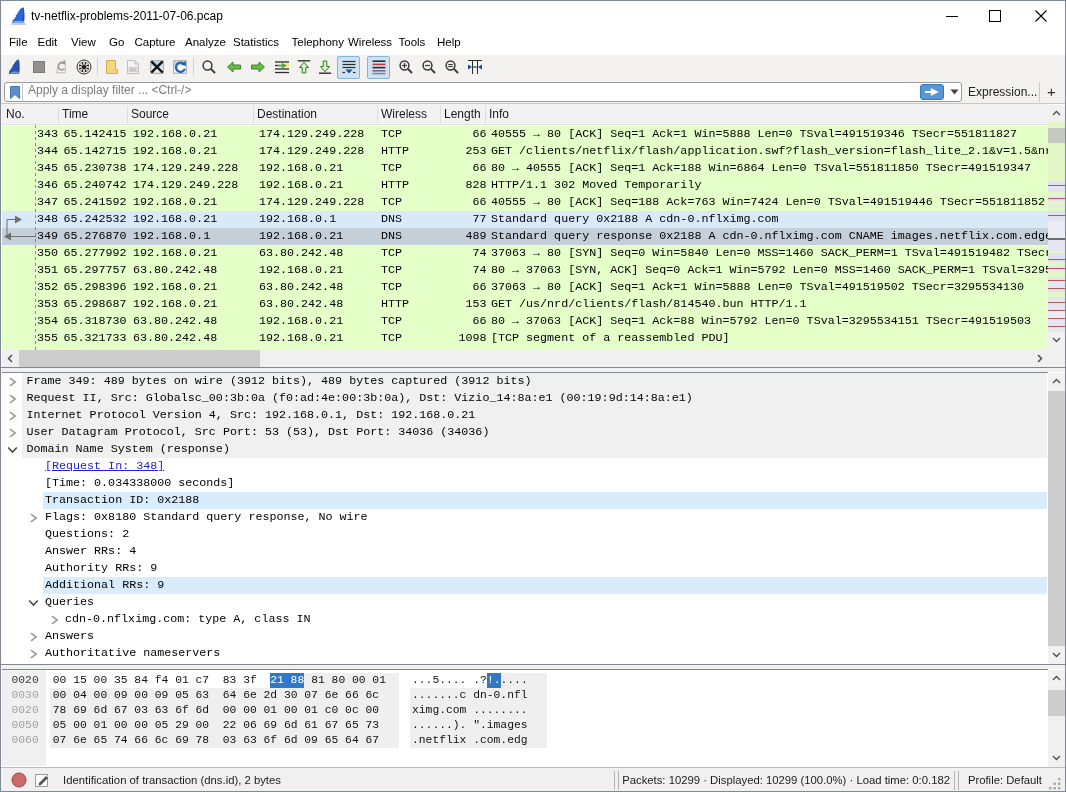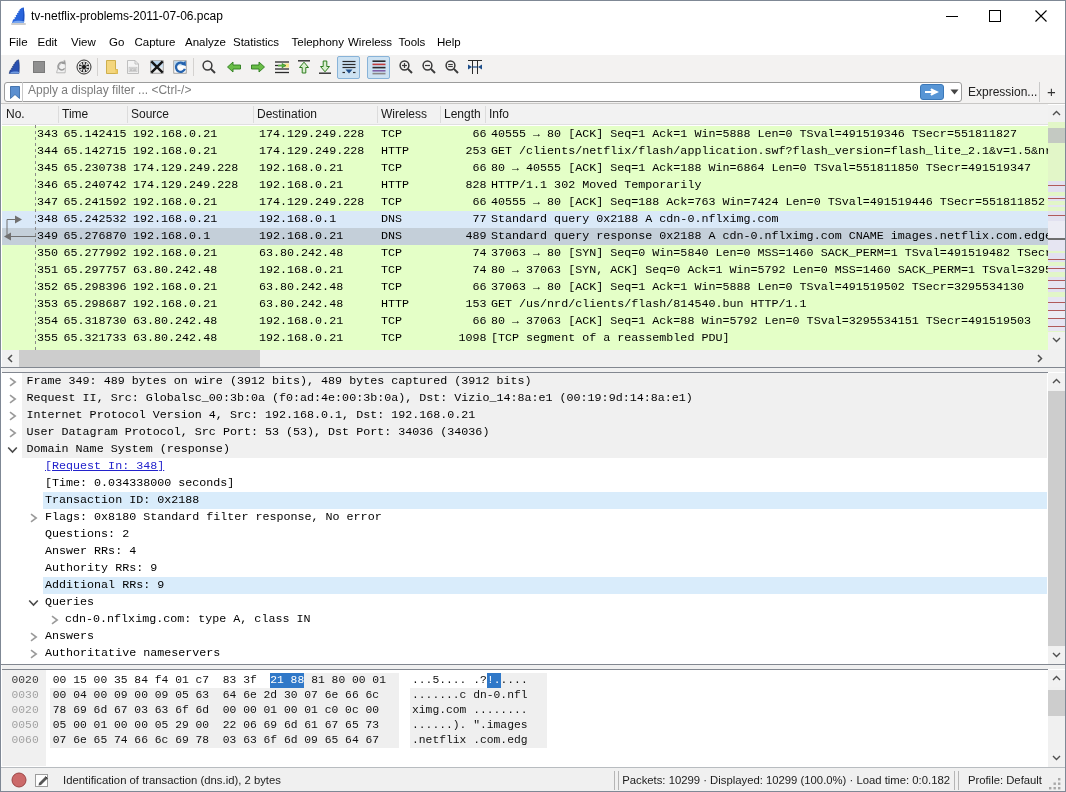--- a/index.html
+++ b/index.html
@@ -323,21 +323,21 @@
         <path d="M2 1.2 L7.2 5 L2 8.8" fill="none" stroke="#9a9a9a" stroke-width="1.6"></path>
       </svg><span class="dt" style="left:25.5px">User Datagram Protocol, Src Port: 53 (53), Dst Port: 34036 (34036)</span></div>
 <div class="drow gr" style="top:440px"><span class="cover"></span><svg class="chev" style="left:6px" width="11" height="10" viewBox="0 0 11 10">
         <path d="M1.2 2.5 L5.5 7 L9.8 2.5" fill="none" stroke="#4a4a4a" stroke-width="1.6"></path>
       </svg><span class="dt" style="left:25.5px">Domain Name System (response)</span></div>
 <div class="drow " style="top:457px"><span class="dt" style="left:44px"><span class="lnk">[Request In: 348]</span></span></div>
 <div class="drow " style="top:474px"><span class="dt" style="left:44px">[Time: 0.034338000 seconds]</span></div>
 <div class="drow hl" style="top:491px"><span class="hlbg"></span><span class="dt" style="left:44px">Transaction ID: 0x2188</span></div>
 <div class="drow " style="top:508px"><svg class="chev" style="left:27.5px" width="9" height="10" viewBox="0 0 9 10">
         <path d="M2 1.2 L7.2 5 L2 8.8" fill="none" stroke="#9a9a9a" stroke-width="1.6"></path>
-      </svg><span class="dt" style="left:44px">Flags: 0x8180 Standard filter response, No error</span></div>
+      </svg><span class="dt" style="left:44px">Flags: 0x8180 Standard query response, No wire</span></div>
 <div class="drow " style="top:525px"><span class="dt" style="left:44px">Questions: 2</span></div>
 <div class="drow " style="top:542px"><span class="dt" style="left:44px">Answer RRs: 4</span></div>
 <div class="drow " style="top:559px"><span class="dt" style="left:44px">Authority RRs: 9</span></div>
 <div class="drow hl" style="top:576px"><span class="hlbg"></span><span class="dt" style="left:44px">Additional RRs: 9</span></div>
 <div class="drow " style="top:593px"><svg class="chev" style="left:26.5px" width="11" height="10" viewBox="0 0 11 10">
         <path d="M1.2 2.5 L5.5 7 L9.8 2.5" fill="none" stroke="#4a4a4a" stroke-width="1.6"></path>
       </svg><span class="dt" style="left:44px">Queries</span></div>
 <div class="drow " style="top:610px"><svg class="chev" style="left:48.5px" width="9" height="10" viewBox="0 0 9 10">
         <path d="M2 1.2 L7.2 5 L2 8.8" fill="none" stroke="#9a9a9a" stroke-width="1.6"></path>
       </svg><span class="dt" style="left:64px">cdn-0.nflximg.com: type A, class IN</span></div>

